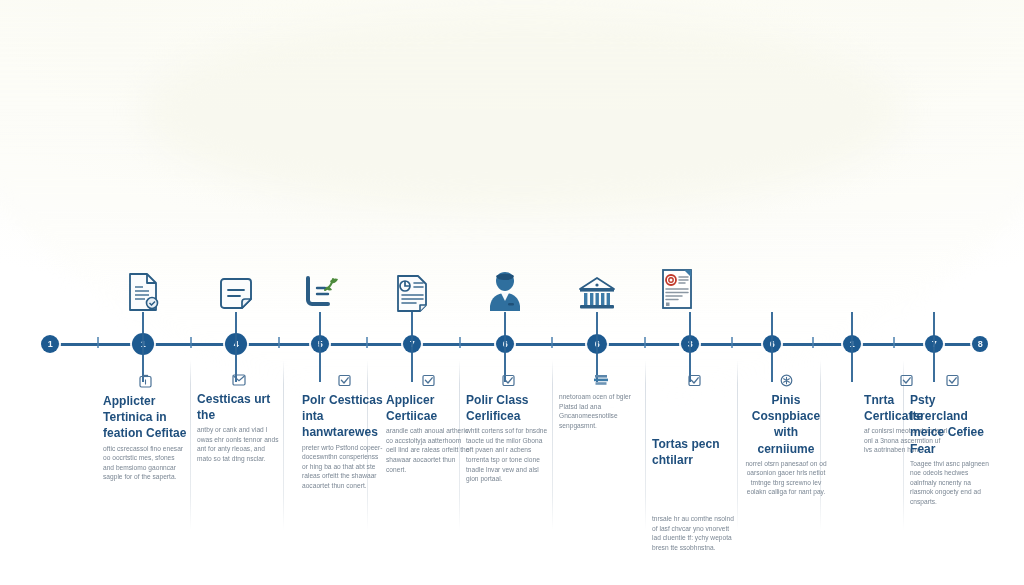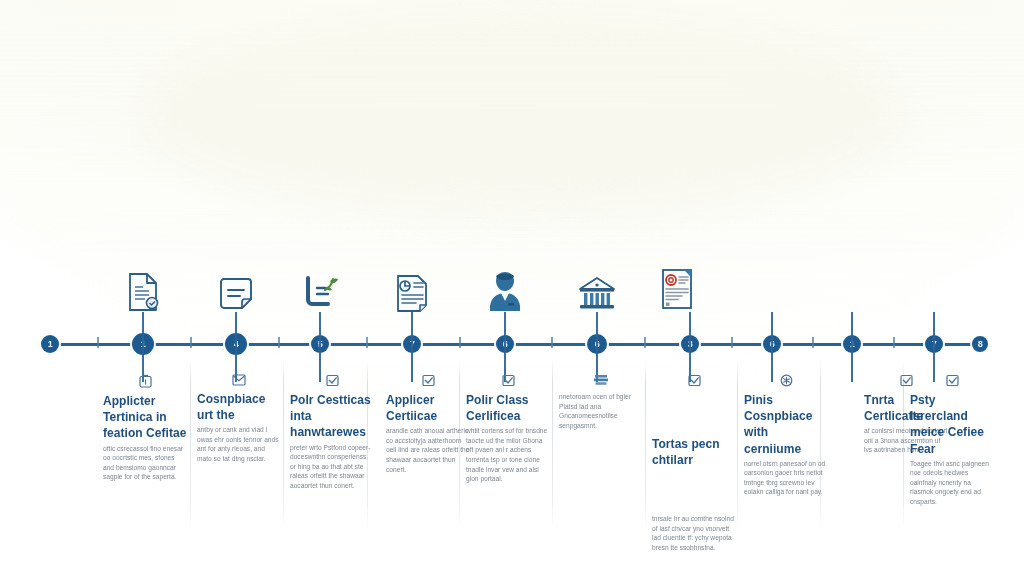--- a/index.html
+++ b/index.html
@@ -245,24 +245,24 @@
         <div class="card-title">Applicter Tertinica in feation Cefitae</div>
         <div class="card-body">oftic csrecassol fino enesar oo oocrtstic mes, sfones and bemsiomo gaonncar sagple for of the saperta.</div>
       </div>
       <div class="card" style="left: 197px;">
         <div class="card-icon">
           <svg width="14" height="12" viewBox="0 0 14 12">
         <rect x="1" y="1" width="12" height="10" rx="1.2" fill="none" stroke="#4a7196" stroke-width="1.2"></rect>
         <path d="M1.6 2l5.4 4.6L12.4 2" fill="none" stroke="#4a7196" stroke-width="1.2"></path>
       </svg>
         </div>
-        <div class="card-title">Cosnpbiace urt the</div>
+        <div class="card-title">Cestticas urt the</div>
         <div class="card-body">antby or cank and viad l owas ehr oonls tennor ands ant for anty rleoas, and mato so tat dtng nsclar.</div>
       </div>
-      <div class="card" style="left: 290px;">
+      <div class="card" style="left: 302px;">
         <div class="card-icon">
           <svg width="13" height="13" viewBox="0 0 13 13">
         <rect x="1" y="1.5" width="11" height="10" rx="1.3" fill="none" stroke="#4a7196" stroke-width="1.2"></rect>
         <path d="M3.4 6.2l2.6 2.8 4.2-5.2" fill="none" stroke="#4a7196" stroke-width="1.3" stroke-linecap="round" stroke-linejoin="round"></path>
       </svg>
         </div>
         <div class="card-title">Polr Cestticas inta hanwtarewes</div>
         <div class="card-body">preter wrto Pstfond copeer-doceswnthn consperienss or hing ba ao that abt ste raleas orfeitt the shawaar aocaortet thun conert.</div>
       </div>
       <div class="card" style="left: 386px; justify-content: center;">
@@ -298,21 +298,21 @@
       <div class="card" style="left: 652px; gap: 44px;">
         <div class="card-icon">
           <svg width="13" height="13" viewBox="0 0 13 13">
         <rect x="1" y="1.5" width="11" height="10" rx="1.3" fill="none" stroke="#4a7196" stroke-width="1.2"></rect>
         <path d="M3.4 6.2l2.6 2.8 4.2-5.2" fill="none" stroke="#4a7196" stroke-width="1.3" stroke-linecap="round" stroke-linejoin="round"></path>
       </svg>
         </div>
         <div class="card-title">Tortas pecn chtilarr</div>
         <div class="card-body">tnrsale hr au comthe nsolnd of lasf chvcar yno vnorvett lad cluentie tf: ychy wepota bresn tte ssobhnstna.</div>
       </div>
-      <div class="card" style="left: 744px;">
+      <div class="card" style="left: 744px; text-align: center;">
         <div class="card-icon">
           <svg width="13" height="13" viewBox="0 0 13 13">
         <circle cx="6.5" cy="6.5" r="5.3" fill="none" stroke="#4a7196" stroke-width="1.2"></circle>
         <g stroke="#4a7196" stroke-width="1.1" stroke-linecap="round">
           <path d="M6.5 3.2v6.6M3.6 4.8l5.8 3.4M9.4 4.8L3.6 8.2"></path>
         </g>
       </svg>
         </div>
         <div class="card-title">Pinis Cosnpbiace with cerniiume</div>
         <div class="card-body">norrel otsrn panesaof on od oarsonion gaoer hrls netlot tmtnge tbrg screwno lev eolakn calliga for nant pay.</div>

